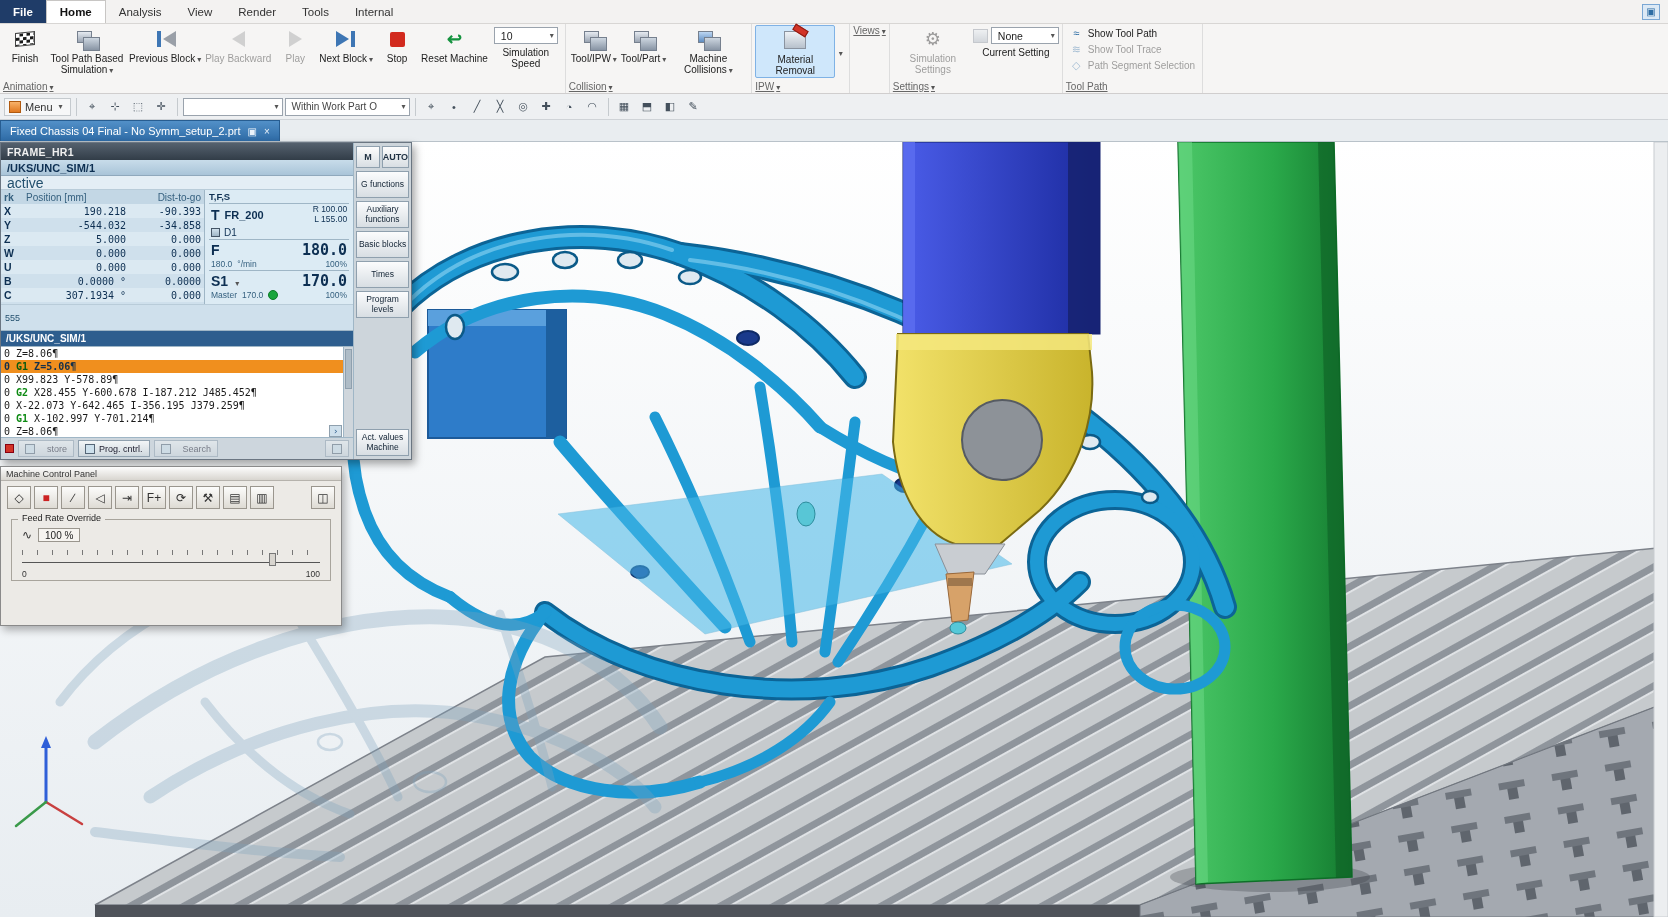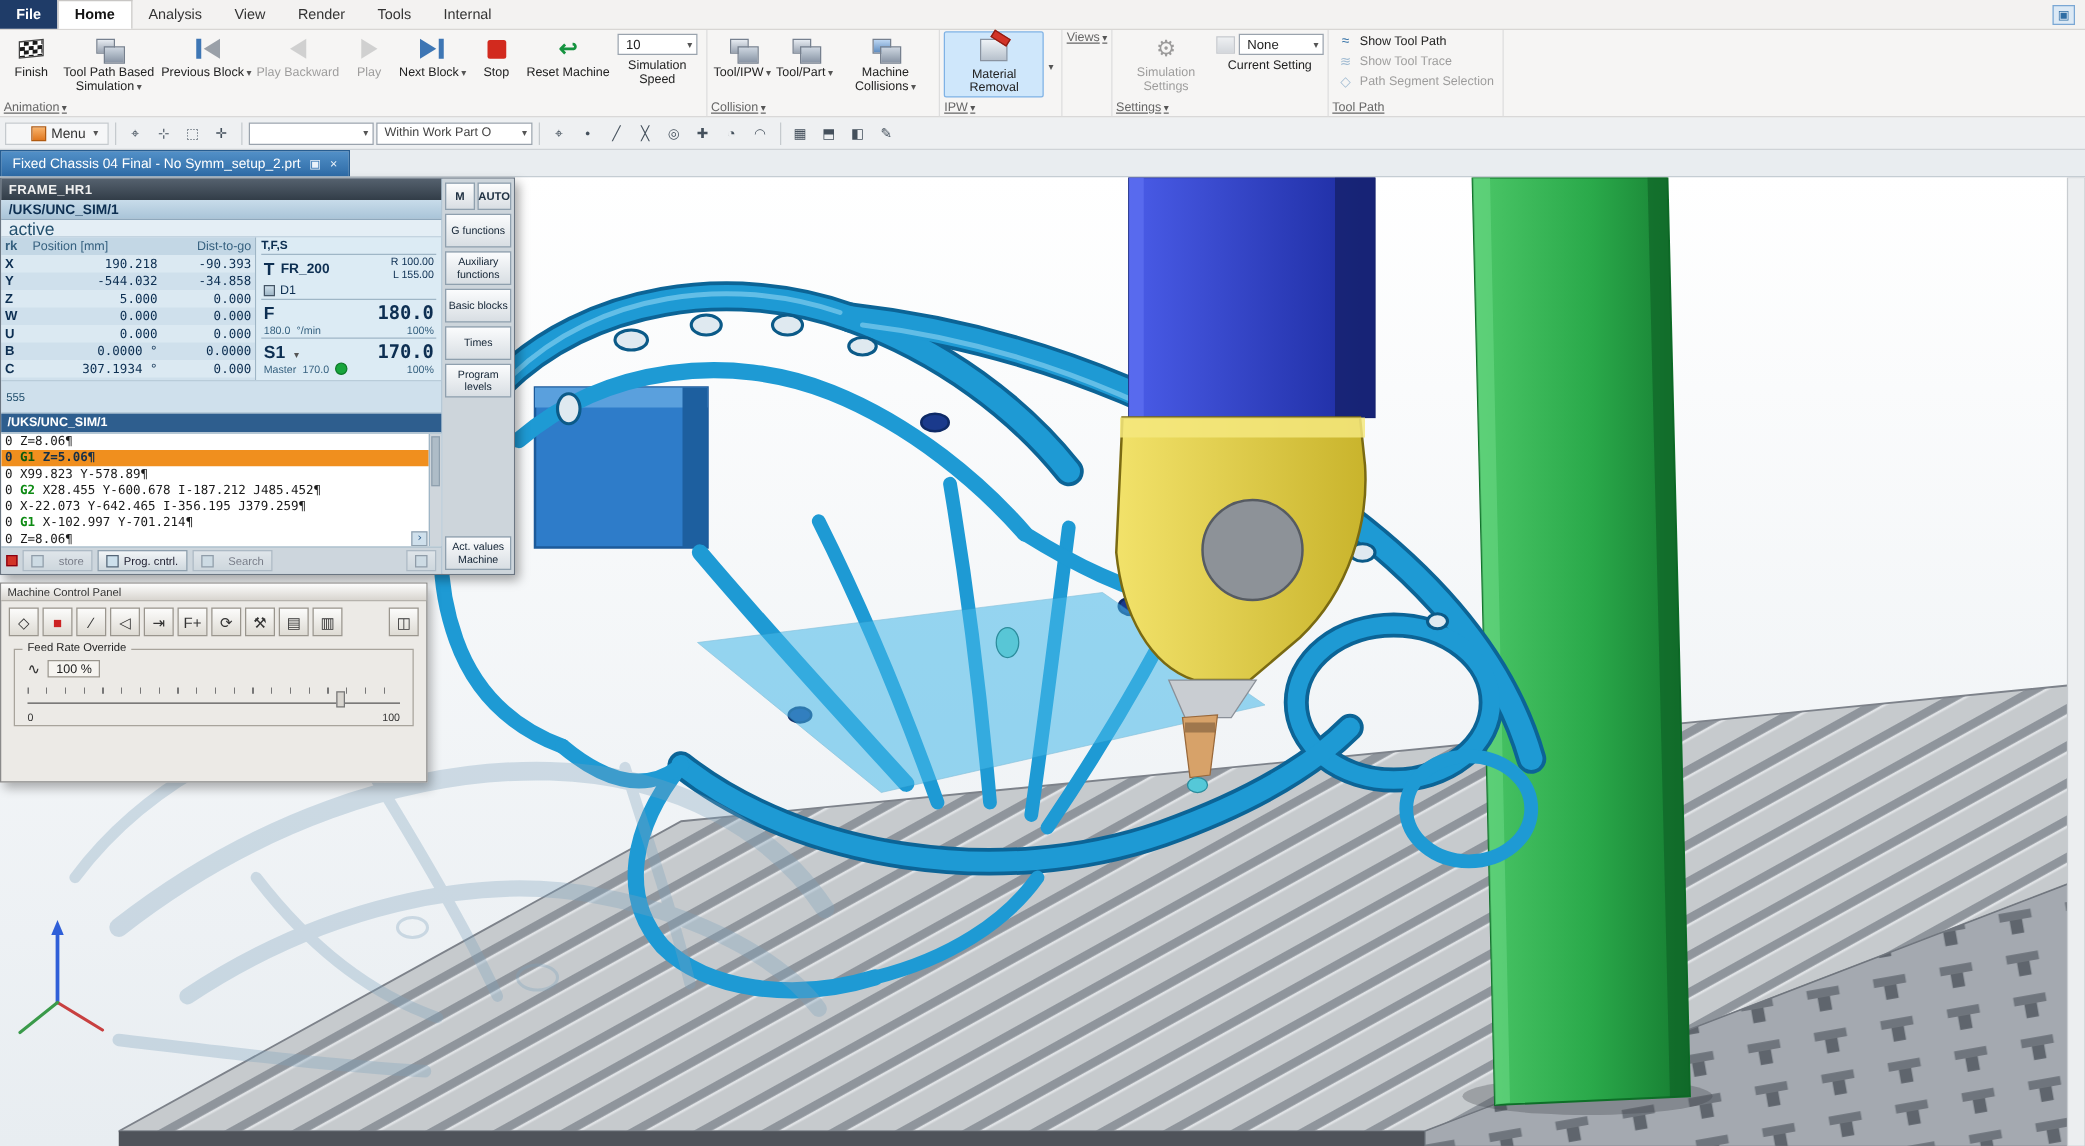--- a/index.html
+++ b/index.html
@@ -62,21 +62,21 @@
   .tp-row.dis{opacity:.42;}
   .tp-ic{width:13px;height:13px;display:flex;align-items:center;justify-content:center;
          font-size:11px;color:#2e6da4;}
   .slimcaret{width:11px;align-self:stretch;display:flex;align-items:center;justify-content:center;
              font-size:8px;color:#555;}
 
   
   .toolbar2{position:absolute;left:0;top:94px;right:0;height:26px;background:#eef0f2;
             border-bottom:1px solid #cfd3d7;display:flex;align-items:center;gap:2px;padding:0 4px;
             font-size:11px;color:#333;}
-  .menu-btn{display:flex;align-items:center;gap:4px;padding:2px 7px 2px 20px;border:1px solid #c5cace;background:#f6f7f8;}
+  .menu-btn{display:flex;align-items:center;gap:4px;padding:2px 7px 2px 4px;border:1px solid #c5cace;background:#f6f7f8;}
   .menu-ic{width:12px;height:12px;background:linear-gradient(#f8b26a,#e07820);border:1px solid #b05a10;}
   .t2icon{width:21px;height:19px;display:flex;align-items:center;justify-content:center;
           font-size:11px;color:#44505c;}
   .vsep{width:1px;height:18px;background:#c5cace;margin:0 3px;}
   .t2combo{width:100px;height:18px;}
   .t2combo.scope{width:125px;font-size:10px;color:#444;}
 
   
   .tabbar{position:absolute;left:0;top:120px;right:0;height:22px;background:#e9edf0;
           border-bottom:1px solid #b9c2c9;display:flex;}

